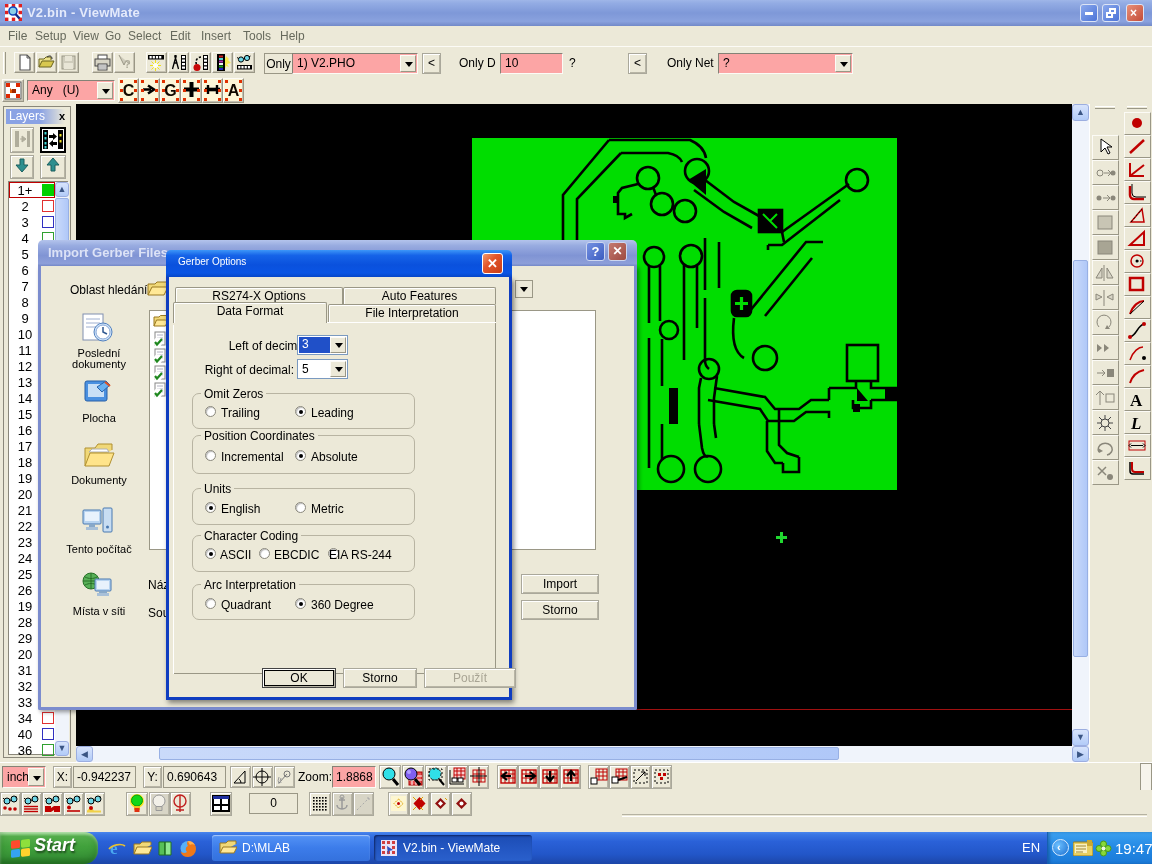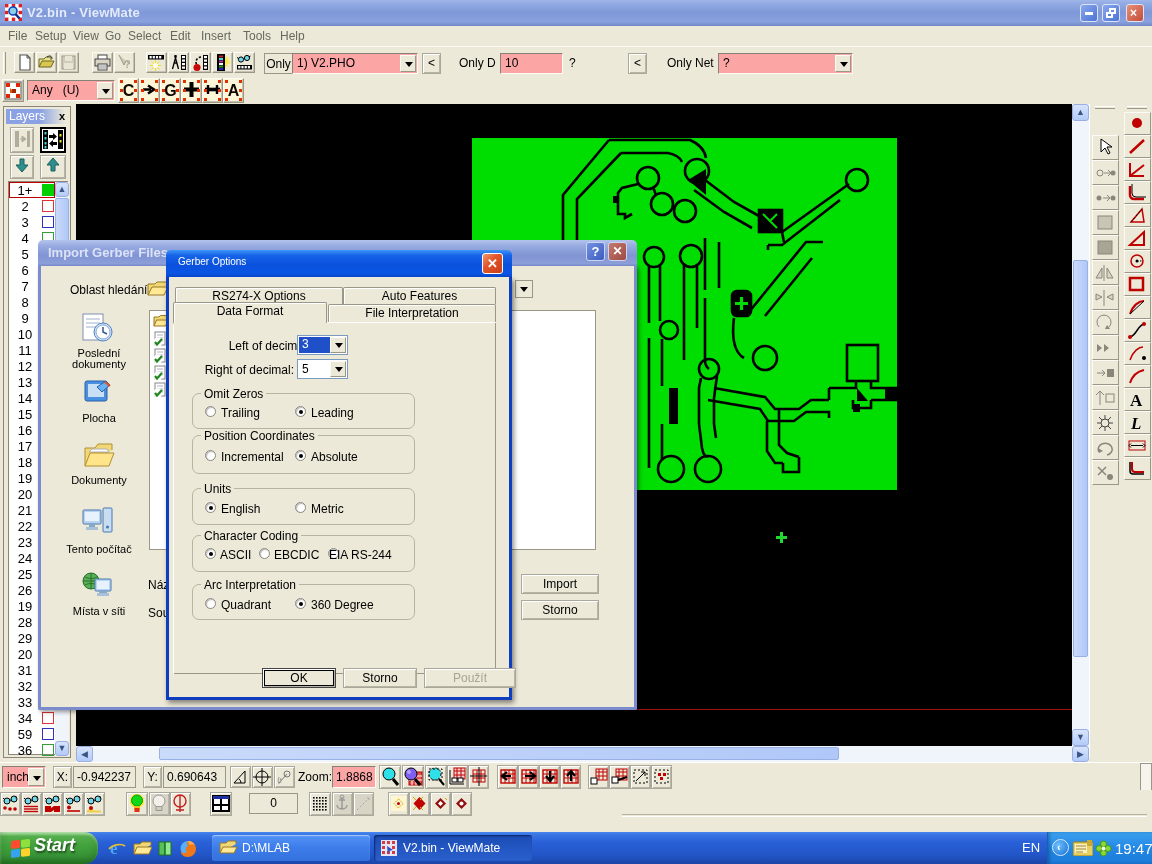--- a/index.html
+++ b/index.html
@@ -443,21 +443,21 @@
   <div class="abs lnum" style="left:0;top:465px">20</div>
   <div class="abs" style="left:33px;top:466px;width:12px;height:12px;border:1px solid #3030c0"></div>
   <div class="abs lnum" style="left:0;top:481px">31</div>
   <div class="abs" style="left:33px;top:482px;width:12px;height:12px;border:1px solid #30a030"></div>
   <div class="abs lnum" style="left:0;top:497px">32</div>
   <div class="abs" style="left:33px;top:498px;width:12px;height:12px;border:1px solid #e03030"></div>
   <div class="abs lnum" style="left:0;top:513px">33</div>
   <div class="abs" style="left:33px;top:514px;width:12px;height:12px;border:1px solid #3030c0"></div>
   <div class="abs lnum" style="left:0;top:529px">34</div>
   <div class="abs" style="left:33px;top:530px;width:12px;height:12px;border:1px solid #e03030"></div>
-  <div class="abs lnum" style="left:0;top:545px">59</div>
+  <div class="abs lnum" style="left:0;top:545px">40</div>
   <div class="abs" style="left:33px;top:546px;width:12px;height:12px;border:1px solid #3030c0"></div>
   <div class="abs lnum" style="left:0;top:561px">36</div>
   <div class="abs" style="left:33px;top:562px;width:12px;height:12px;border:1px solid #30a030"></div>
   <div class="abs" style="left:46px;top:0;width:14px;height:574px;background:#f0f4fb">
   <div class="sbtn" style="left:0;top:0;width:14px;height:15px;line-height:13px">▲</div>
   <div class="sthumb" style="left:0;top:16px;width:14px;height:50px"></div>
   <div class="sbtn" style="left:0;top:559px;width:14px;height:15px;line-height:13px">▼</div>
 </div>
 </div>
 </div>

